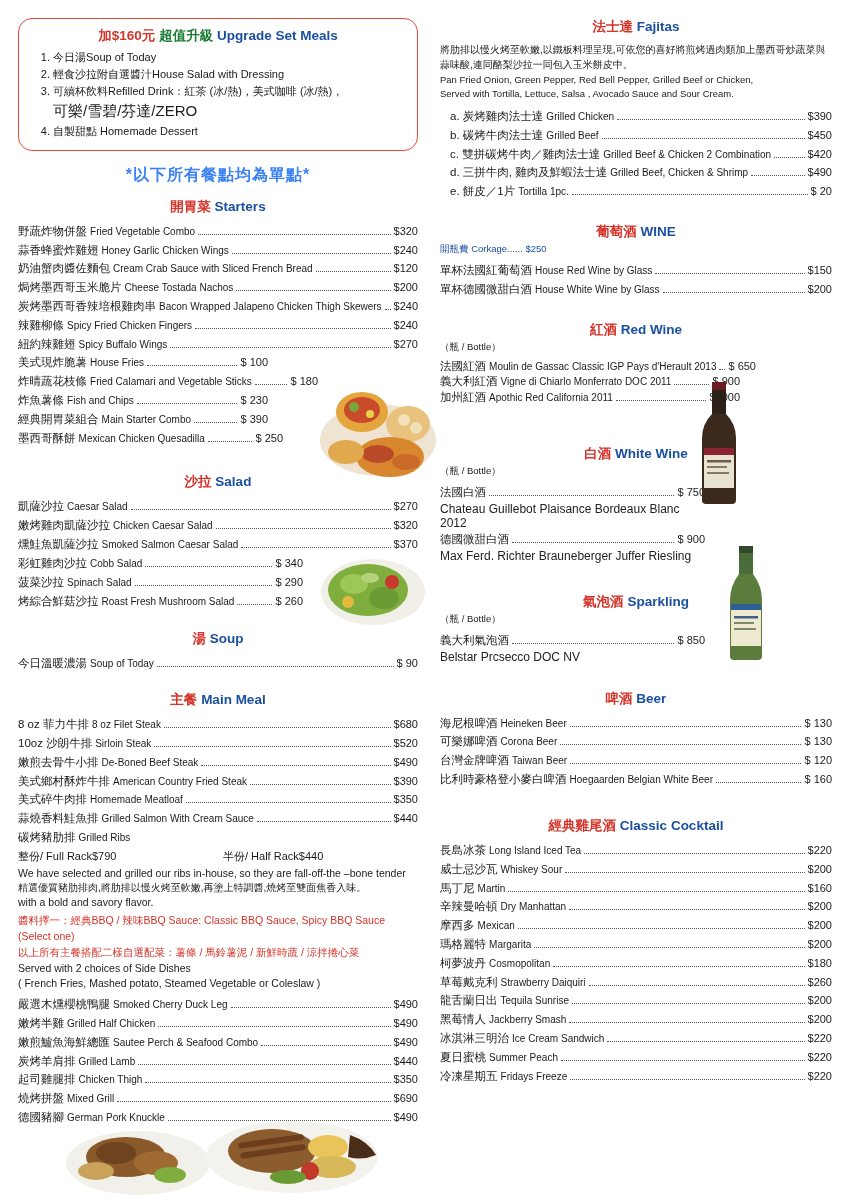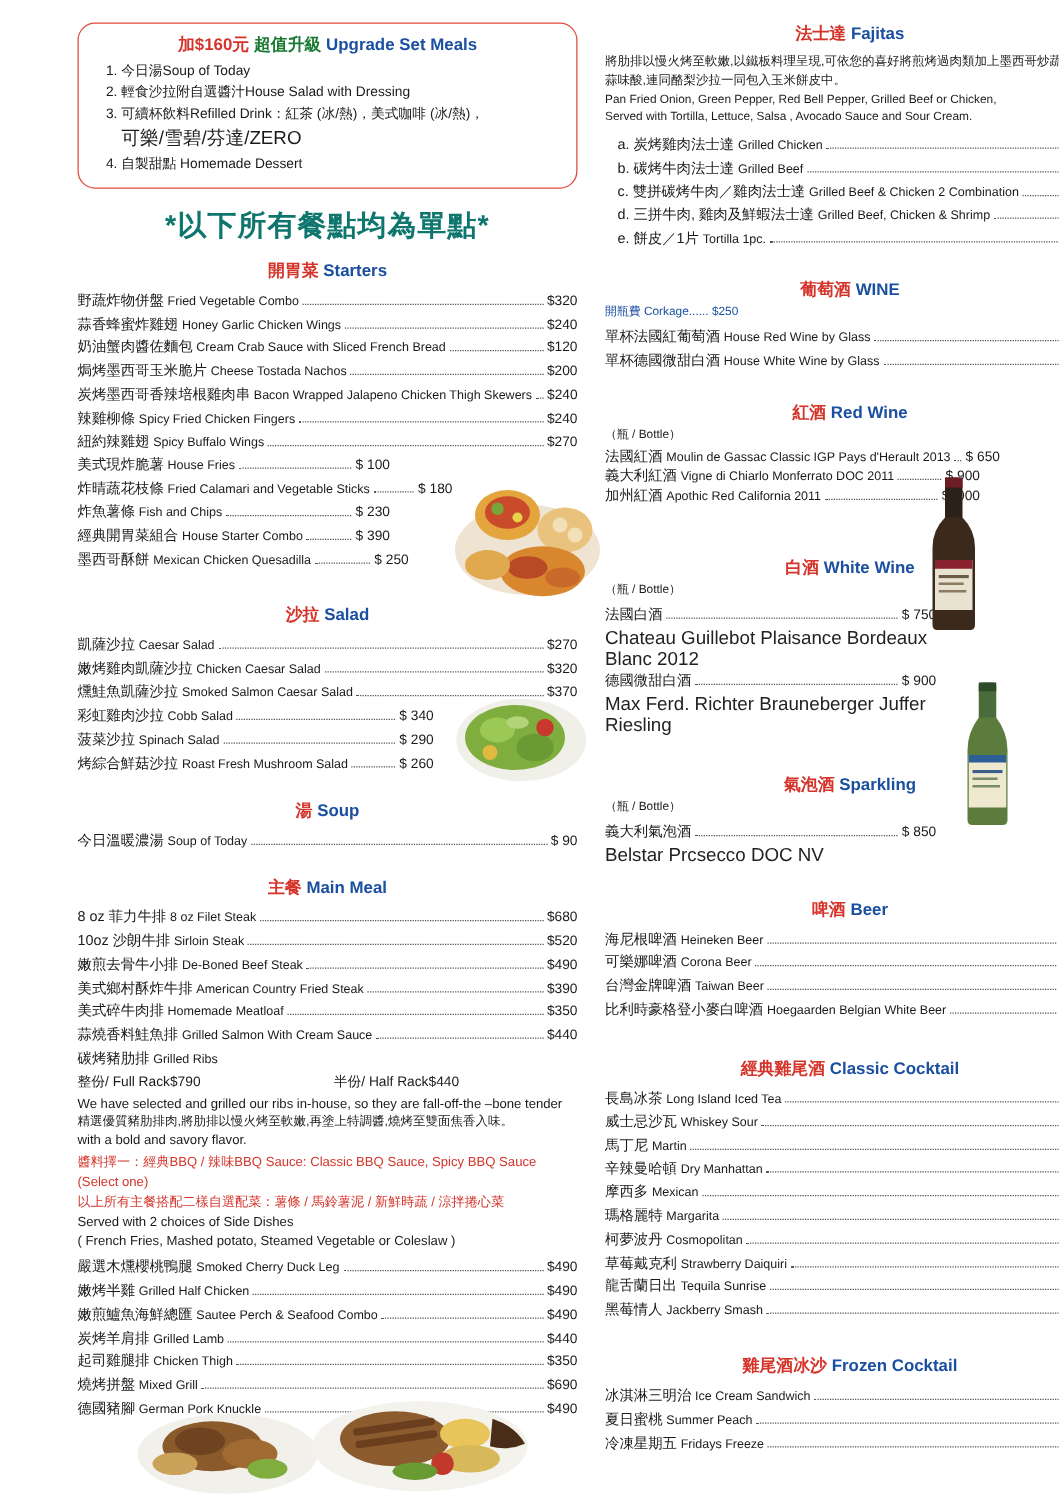--- a/index.html
+++ b/index.html
@@ -6,21 +6,21 @@
   body {
     margin: 0;
     width: 847px;
     height: 1200px;
     background: #ffffff;
     font-family: "Liberation Sans", sans-serif;
     color: #1a1a1a;
     position: relative;
     overflow: hidden;
   }
-  .page { position: relative; width: 682px; height: 1200px; padding: 0; margin-left: 44px; }
+  .page { position: relative; width: 682px; height: 1200px; padding: 0; }
   .col-left { position: absolute; left: 18px; top: 18px; width: 400px; }
   .col-right { position: absolute; left: 440px; top: 18px; width: 392px; }
 
   
   .upgrade-box {
     border: 1.5px solid #e24a3b;
     border-radius: 14px;
     padding: 8px 12px 10px 12px;
     margin-bottom: 14px;
   }
@@ -37,23 +37,23 @@
     margin: 0;
     padding-left: 22px;
     font-size: 11px;
     line-height: 1.55;
   }
   ol.upgrade-list li { margin-bottom: 0px; }
   .sub-note { font-size: 15px; padding-left: 22px; line-height: 1.5; }
 
   .all-single {
     text-align: center;
-    font-size: 23px;
+    font-size: 16px;
     font-weight: bold;
-    color: #0f766e;
+    color: #3b82f6;
     margin: 6px 0 12px 0;
     letter-spacing: 1px;
   }
 
   .sec-head {
     text-align: center;
     font-size: 13.5px;
     font-weight: bold;
     color: #d4342a;
     margin: 10px 0 6px 0;
@@ -80,21 +80,21 @@
   .item .nm .en { font-size: 10px; }
   .item .dots {
     flex: 1 1 auto;
     border-bottom: 1px dotted #555;
     margin: 0 3px 3px 3px;
     min-width: 6px;
   }
   .item .pr { flex: 0 0 auto; font-size: 11px; }
 
   .twoline { line-height: 1.35; text-align: center; }
-  .sub-en { font-size: 15px; color: #222; display: block; }
+  .sub-en { font-size: 12px; color: #222; display: block; }
 
   .note-red { color: #d4342a; font-size: 10.5px; line-height: 1.5; }
   .note-black { font-size: 10.5px; line-height: 1.45; }
 
   .rack-line { display:flex; font-size: 11px; line-height: 1.7; }
   .rack-line .a { width: 205px; display:flex; }
   .rack-line .b { flex:1; display:flex; }
 
   .fajitas-desc { font-size: 9.5px; line-height: 1.5; margin-bottom: 6px; }
   .fajitas-desc .zh { font-size: 10px; }
@@ -203,21 +203,21 @@
           <span class="nm"><span class="zh">炸晴蔬花枝條</span> <span class="en">Fried Calamari and Vegetable Sticks</span></span>
           <span class="dots"></span>
           <span class="pr">$ 180</span>
         </div>
       <div class="item" style="width:250px">
           <span class="nm"><span class="zh">炸魚薯條</span> <span class="en">Fish and Chips</span></span>
           <span class="dots"></span>
           <span class="pr">$ 230</span>
         </div>
       <div class="item" style="width:250px">
-          <span class="nm"><span class="zh">經典開胃菜組合</span> <span class="en">House Starter Combo</span></span>
+          <span class="nm"><span class="zh">經典開胃菜組合</span> <span class="en">Main Starter Combo</span></span>
           <span class="dots"></span>
           <span class="pr">$ 390</span>
         </div>
       <div class="item" style="width:265px">
           <span class="nm"><span class="zh">墨西哥酥餅</span> <span class="en">Mexican Chicken Quesadilla</span></span>
           <span class="dots"></span>
           <span class="pr">$ 250</span>
         </div>
     </div>
 
@@ -561,24 +561,20 @@
           <span class="dots"></span>
           <span class="pr">$200</span>
         </div>
       <div class="item">
           <span class="nm"><span class="zh">黑莓情人</span> <span class="en">Jackberry Smash</span></span>
           <span class="dots"></span>
           <span class="pr">$200</span>
         </div>
     </div>
 
-    <div class="sec-head" style="margin-top:26px">
-      <span>雞尾酒冰沙</span>
-      <span class="en">Frozen Cocktail</span>
-    </div>
     <div>
       <div class="item">
           <span class="nm"><span class="zh">冰淇淋三明治</span> <span class="en">Ice Cream Sandwich</span></span>
           <span class="dots"></span>
           <span class="pr">$220</span>
         </div>
       <div class="item">
           <span class="nm"><span class="zh">夏日蜜桃</span> <span class="en">Summer Peach</span></span>
           <span class="dots"></span>
           <span class="pr">$220</span>

